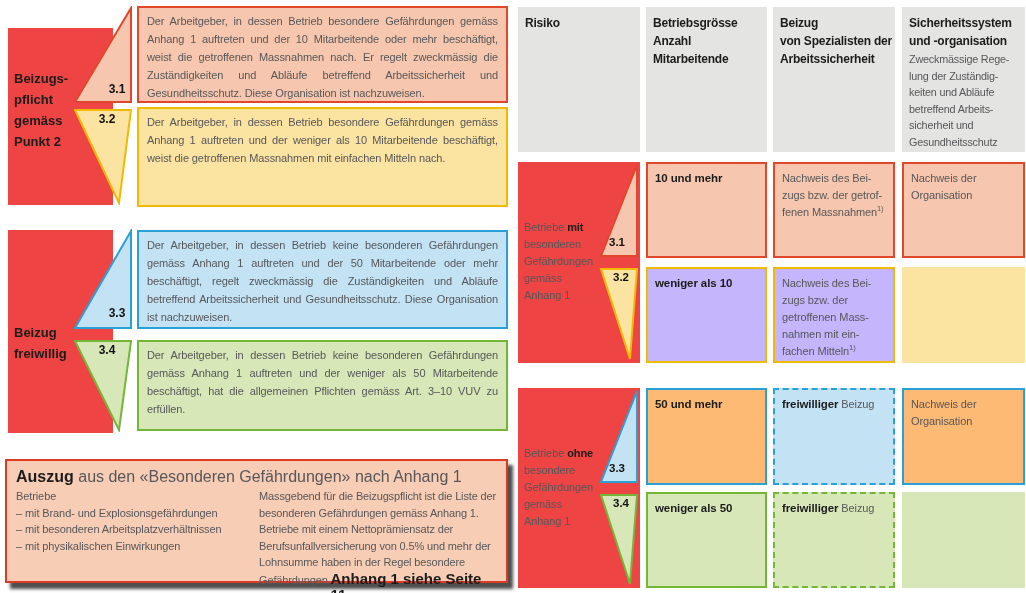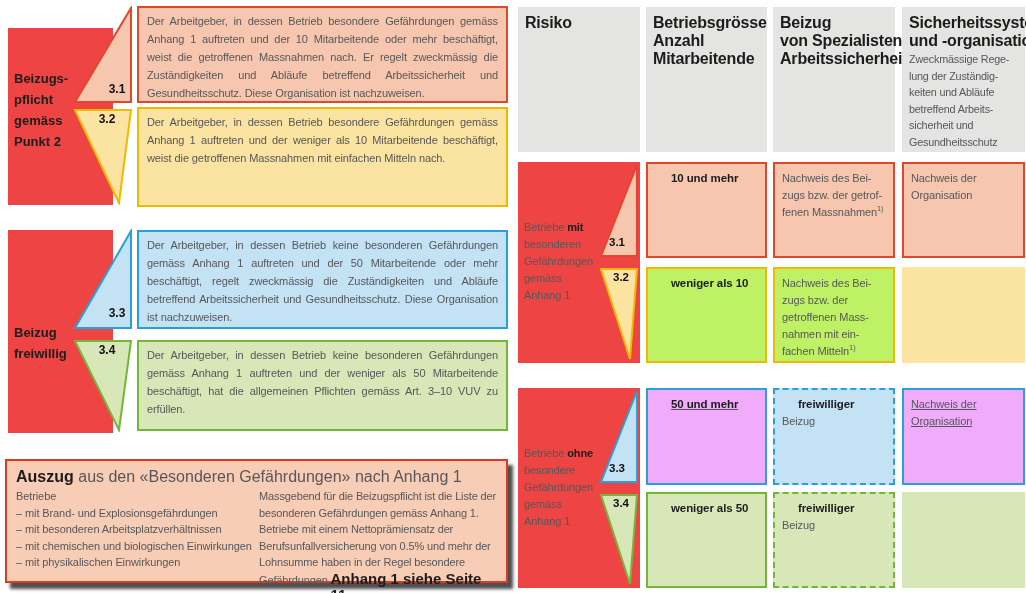--- a/index.html
+++ b/index.html
@@ -27,30 +27,30 @@
   .tri-num{
     position:absolute;font-weight:bold;color:#111111;font-size:12px;text-align:center;width:30px;
   }
   .tri-num-sm{
     position:absolute;font-weight:bold;color:#111111;font-size:11.5px;text-align:center;width:26px;
   }
   
   .hdr{
     position:absolute;box-sizing:border-box;background:#e4e4e3;padding:7px 7px;
   }
-  .hdr-title{font-weight:bold;color:#1c1c1c;font-size:16px;line-height:18px;letter-spacing:-0.2px;white-space:pre;}
+  .hdr-title{font-weight:bold;color:#1c1c1c;font-size:12px;line-height:18px;letter-spacing:-0.2px;white-space:pre;}
   .hdr-desc{color:#57575a;font-size:10.8px;line-height:16.5px;letter-spacing:-0.2px;white-space:pre;margin-top:1px;}
   .cell{
     position:absolute;box-sizing:border-box;padding:6px 7px;
     font-size:11px;line-height:17px;letter-spacing:-0.1px;color:#57575a;
   }
-  .cell .big{font-weight:bold;color:#1c1c1c;font-size:11.5px;margin-left:16px;}
+  .cell .big{font-weight:bold;color:#1c1c1c;font-size:11.5px;}
   .b-red{border:2px solid #e1472b;background:#f6c7ae;}
-  .b-yellow{border:2px solid #f0ba00;background:#bef264;}
-  .b-blue{border:2px solid #29a0d8;background:#f0abfc;text-decoration:underline;}
+  .b-yellow{border:2px solid #f0ba00;background:#c4b5fd;}
+  .b-blue{border:2px solid #29a0d8;background:#fdba74;}
   .b-green{border:2px solid #74b737;background:#d8e7b8;}
   .d-blue{border:2px dashed #29a0d8;background:#c3e2f4;}
   .d-green{border:2px dashed #74b737;background:#d8e7b8;}
   .f-yellow{background:#fbe3a2;}
   .f-green{background:#d8e7b8;}
   .risk-text{position:absolute;font-size:11px;line-height:17px;letter-spacing:-0.1px;color:#57575a;}
   .risk-text b{color:#1c1c1c;}
   sup.fn{font-size:7.5px;vertical-align:super;line-height:0;}
   
   .excerpt{
@@ -111,21 +111,20 @@
 
   <div class="excerpt">
     <div class="excerpt-title">
       <b>Auszug</b><span> aus den «Besonderen Gefährdungen» nach Anhang 1</span>
     </div>
     <div class="excerpt-cols">
       <div class="excerpt-left">
         <div>Betriebe</div>
         <div class="li">– mit Brand- und Explosionsgefährdungen</div>
         <div class="li">– mit besonderen Arbeitsplatzverhältnissen</div>
-        <div class="li">– mit chemischen und biologischen Einwirkungen</div>
         <div class="li">– mit physikalischen Einwirkungen</div>
       </div>
       <div class="excerpt-right">
         <div class="pre">Massgebend für die Beizugspflicht ist die Liste der
 besonderen Gefährdungen gemäss Anhang 1.
 Betriebe mit einem Nettoprämiensatz der
 Berufsunfallversicherung von 0.5% und mehr der
 Lohnsumme haben in der Regel besondere</div>
         <div class="excerpt-lastline">
           <span>Gefährdungen.</span>

